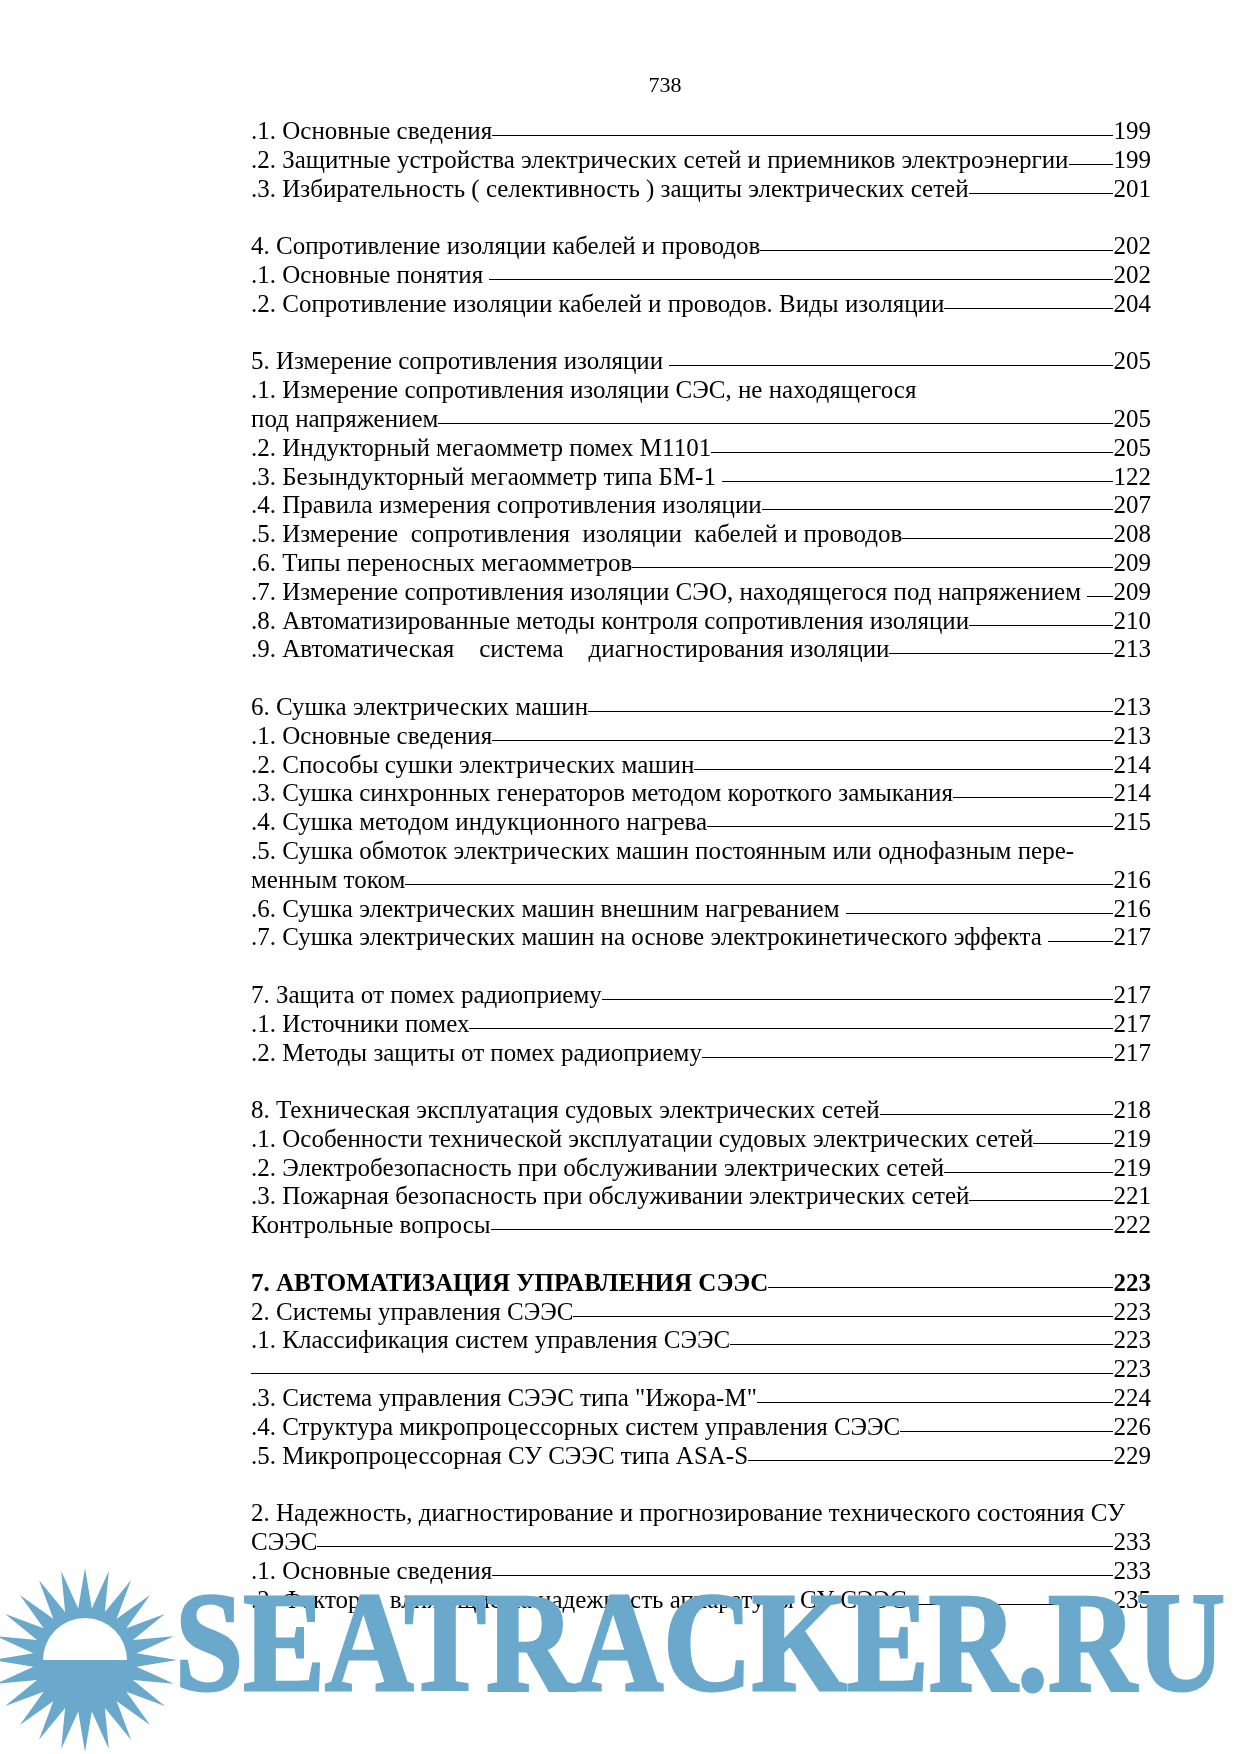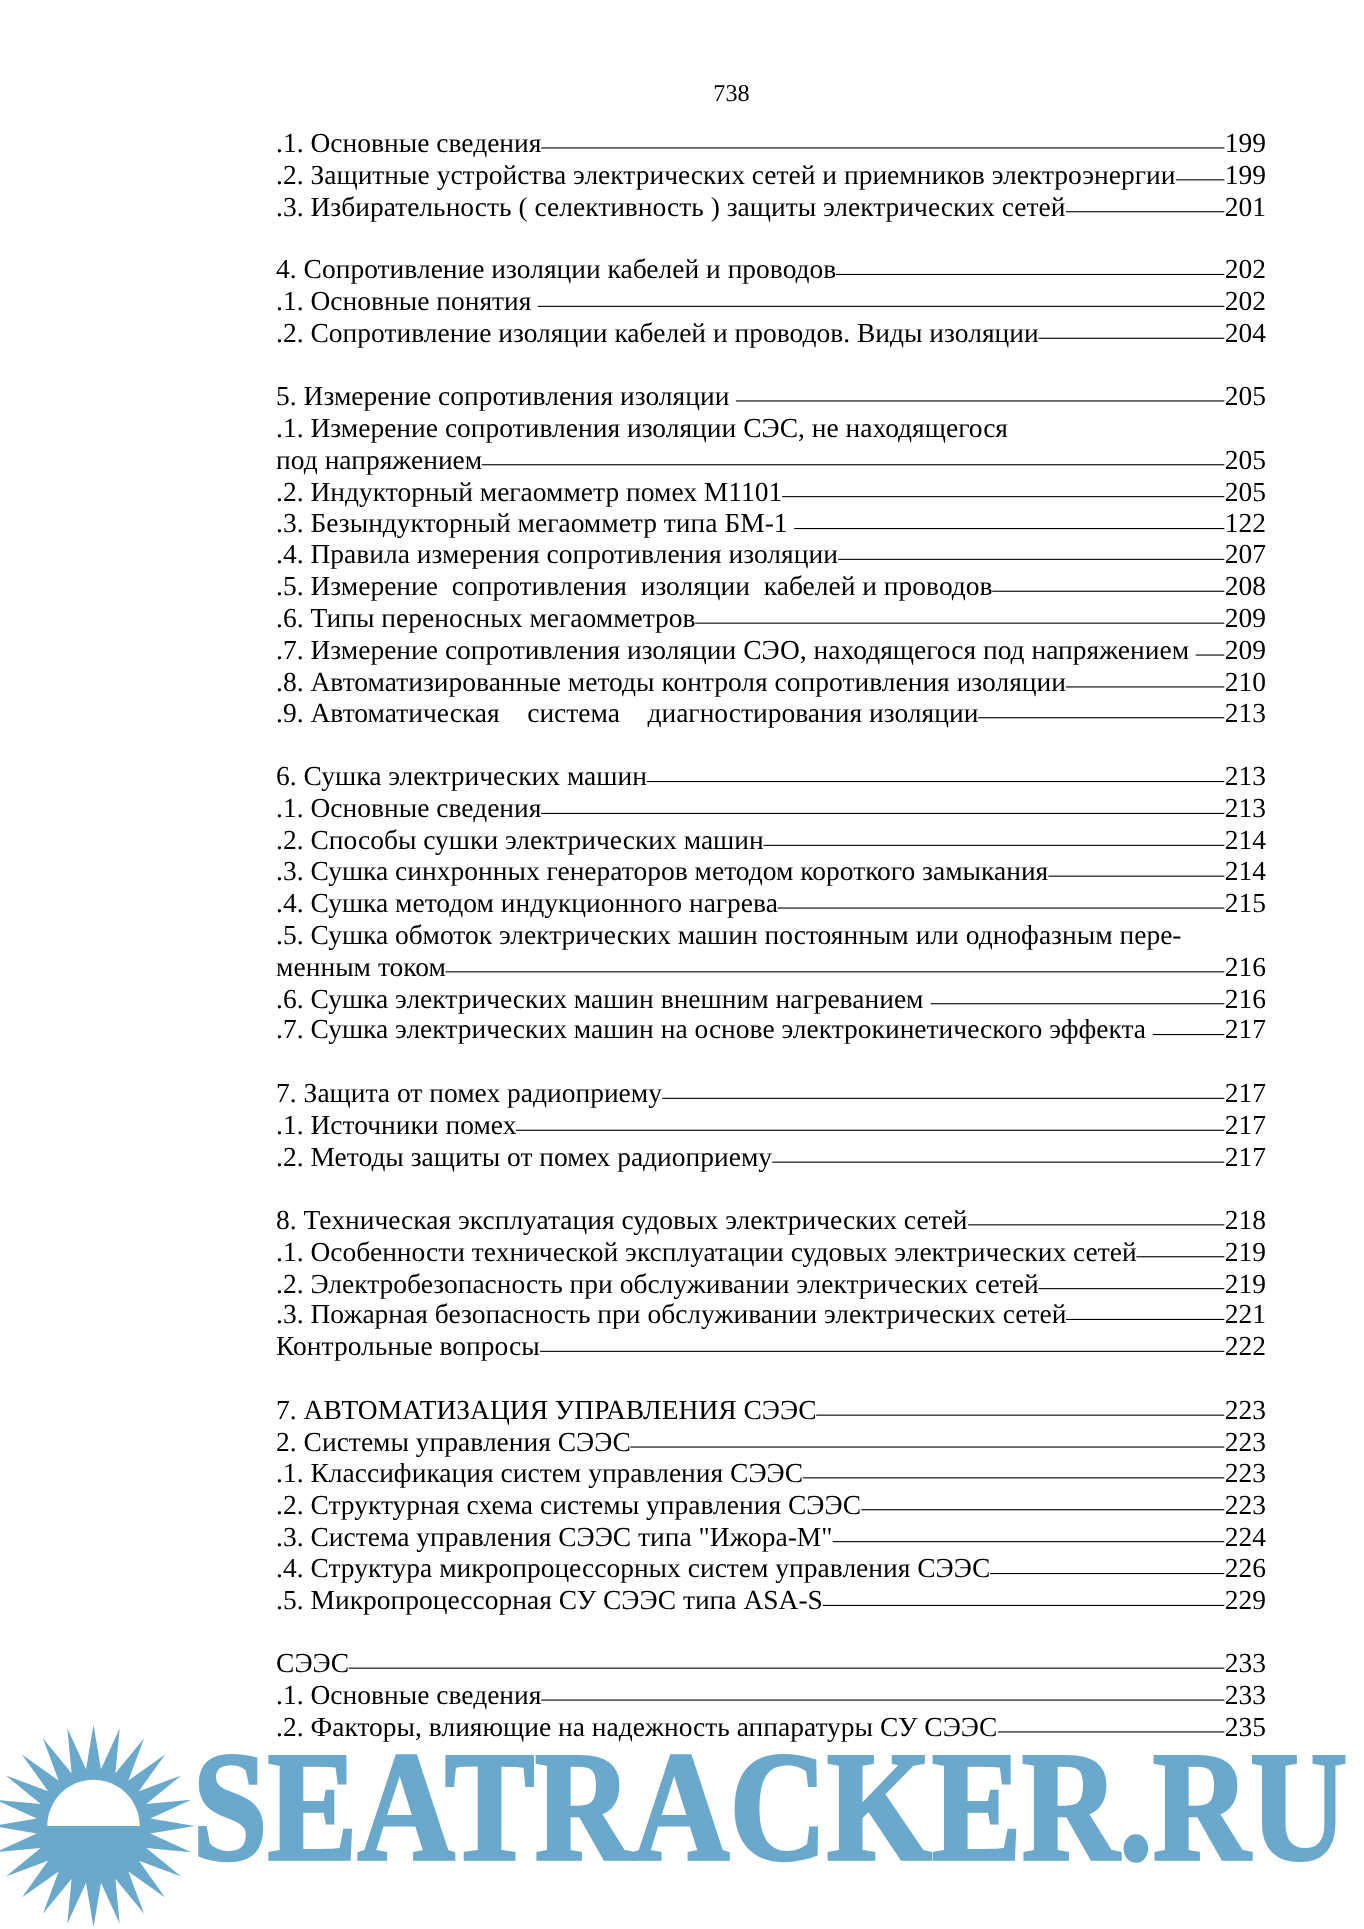--- a/index.html
+++ b/index.html
@@ -2,21 +2,21 @@
 <html><head>
 <meta charset="utf-8">
 <style>
   html, body { margin: 0; padding: 0; background: #ffffff; }
   body { width: 1240px; height: 1754px; position: relative; overflow: hidden;
          font-family: "Liberation Serif", serif; color: #000; }
   .page-number { position: absolute; top: 72px; left: 0; width: 1330px; text-align: center;
                  font-size: 22px; }
   .toc { position: absolute; top: 117px; left: 251px; width: 900px; }
   .row { display: flex; align-items: baseline; height: 28.8px; font-size: 25px; white-space: nowrap; }
-  .row.bold { font-weight: normal; }
+  .row.bold { font-weight: bold; }
   .row .label { flex: 0 0 auto; white-space: pre; }
   .row .leader { flex: 1 1 auto; border-bottom: 1.6px solid #000; margin: 0 1px 0 0; transform: translateY(-3px); min-width: 10px; }
   .row .page { flex: 0 0 auto; text-align: right; }
   .gap { height: 28.8px; }
   .watermark { position: absolute; left: 0; top: 1565px; width: 1240px; height: 189px; }
 </style>
 </head>
 <body>
 
 <div class="page-number">738</div>
@@ -205,40 +205,43 @@
       <span class="label">2. Системы управления СЭЭС</span>
       <span class="leader"></span>
       <span class="page">223</span>
     </div>
     <div class="row">
       <span class="label">.1. Классификация систем управления СЭЭС</span>
       <span class="leader"></span>
       <span class="page">223</span>
     </div>
     <div class="row">
-      <span class="label">.2. Структурная схема системы управления СЭЭС</span>
       <span class="leader"></span>
       <span class="page">223</span>
     </div>
     <div class="row">
       <span class="label">.3. Система управления СЭЭС типа "Ижора-М"</span>
       <span class="leader"></span>
       <span class="page">224</span>
     </div>
     <div class="row">
       <span class="label">.4. Структура микропроцессорных систем управления СЭЭС</span>
       <span class="leader"></span>
       <span class="page">226</span>
     </div>
     <div class="row">
       <span class="label">.5. Микропроцессорная СУ СЭЭС типа ASA-S</span>
       <span class="leader"></span>
       <span class="page">229</span>
     </div>
     <div class="gap"></div>
+    <div class="row no-leader">
+      <span class="label">2. Надежность, диагностирование и прогнозирование технического состояния СУ</span>
+      <span class="page"></span>
+    </div>
     <div class="row">
       <span class="label">СЭЭС</span>
       <span class="leader"></span>
       <span class="page">233</span>
     </div>
     <div class="row">
       <span class="label">.1. Основные сведения</span>
       <span class="leader"></span>
       <span class="page">233</span>
     </div>

